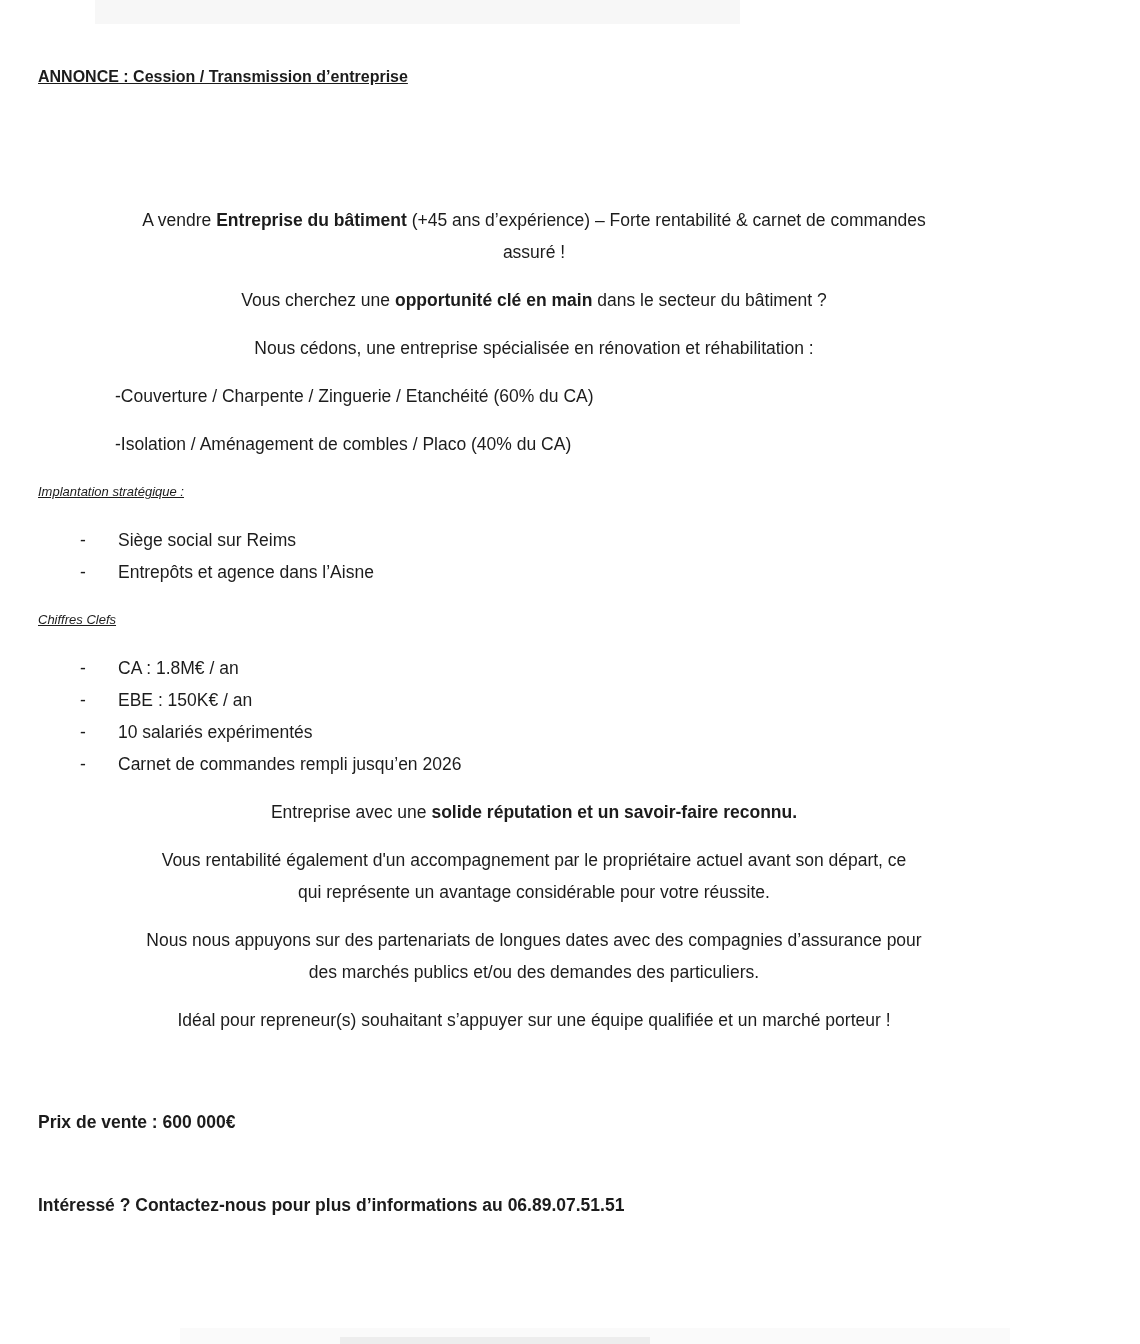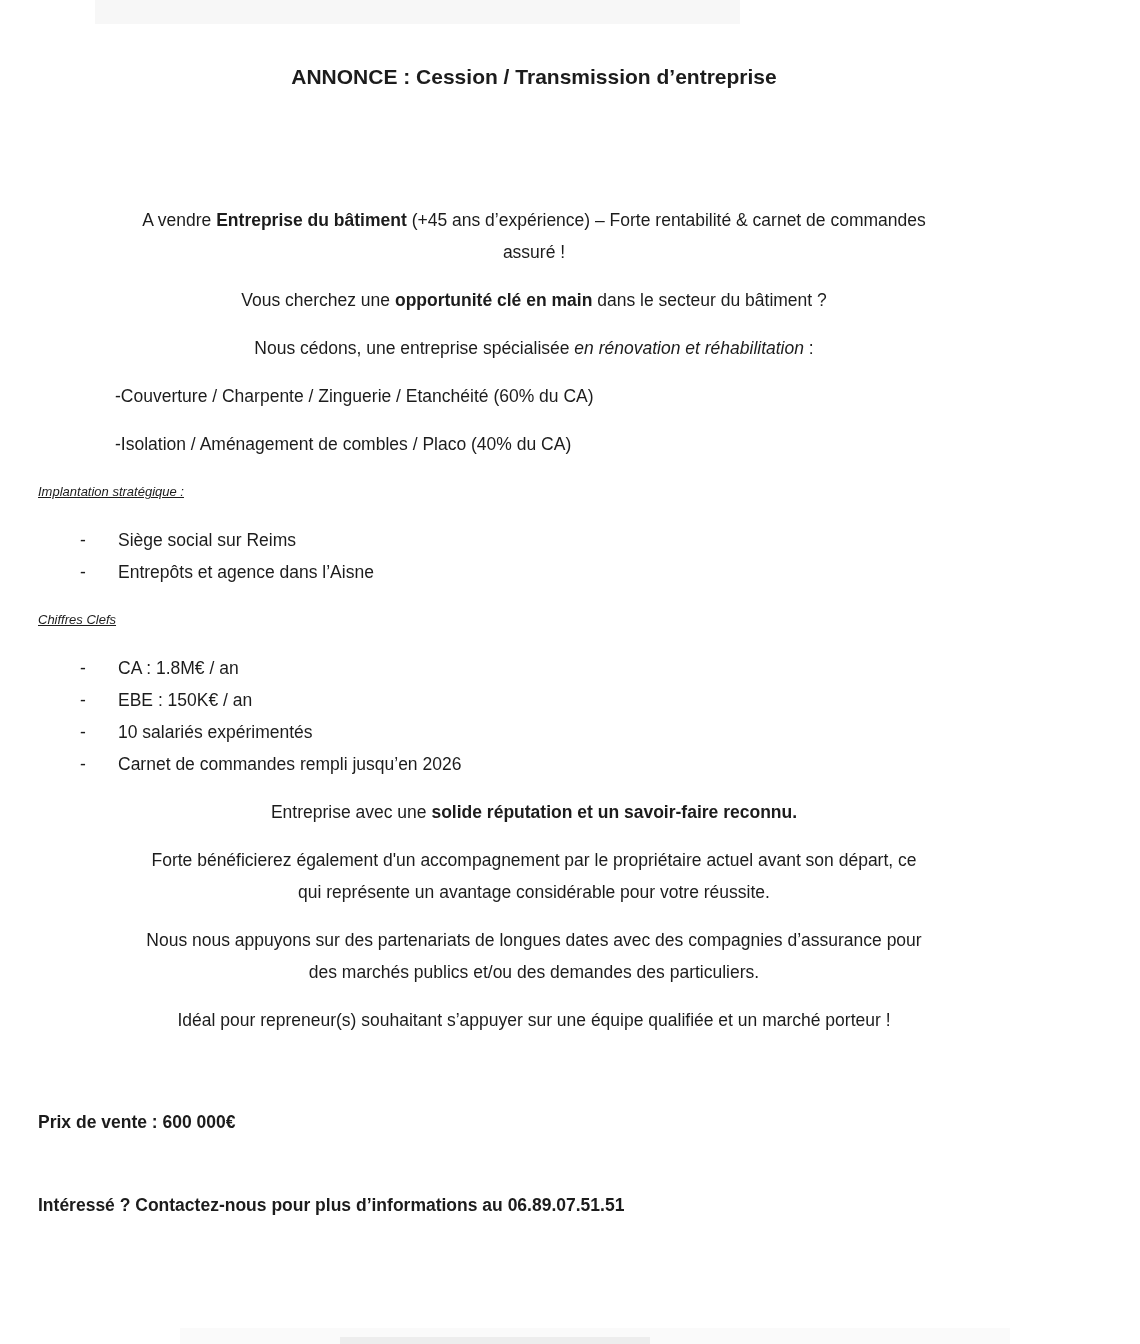--- a/index.html
+++ b/index.html
@@ -14,33 +14,33 @@
     font-family: "Liberation Sans", sans-serif;
     position: relative;
     overflow: hidden;
   }
   .content {
     padding: 62px 110px 0 38px;
     font-size: 17.5px;
     line-height: 32px;
   }
   .doc-title {
-    text-align: center;
     font-weight: 700;
-    font-size: 21px;
+    font-size: 16px;
     line-height: 30px;
     margin: 0 0 112px 0;
+    text-decoration: underline;
   }
   .para {
     margin: 0 0 16px 0;
     text-align: center;
   }
   .line { white-space: nowrap; }
   .b { font-weight: 700; }
-  .i { font-style: italic; }
+  .i { }
   .bi { font-weight: 700; }
   .heading-underline {
     font-style: italic;
     text-decoration: underline;
     margin: 0 0 16px 0;
     font-size: 13px;
     font-weight: 400;
   }
   .indent-line {
     margin-left: 77px;
@@ -144,21 +144,21 @@
       </li>
     <li>
         <span class="marker">-</span>
         <span>Carnet de commandes rempli jusqu’en 2026</span>
       </li>
   </ul>
 
   <div class="para line"><span>Entreprise avec une </span><span class="b">solide réputation et un savoir-faire reconnu.</span></div>
 
   <div class="para">
-    <div class="line">Forte bénéficierez également d'un accompagnement par le propriétaire actuel avant son départ, ce</div>
+    <div class="line">Vous rentabilité également d'un accompagnement par le propriétaire actuel avant son départ, ce</div>
     <div class="line">qui représente un avantage considérable pour votre réussite.</div>
   </div>
 
   <div class="para">
     <div class="line">Nous nous appuyons sur des partenariats de longues dates avec des compagnies d’assurance pour</div>
     <div class="line">des marchés publics et/ou des demandes des particuliers.</div>
   </div>
 
   <div class="para line">Idéal pour repreneur(s) souhaitant s’appuyer sur une équipe qualifiée et un marché porteur !</div>
 

